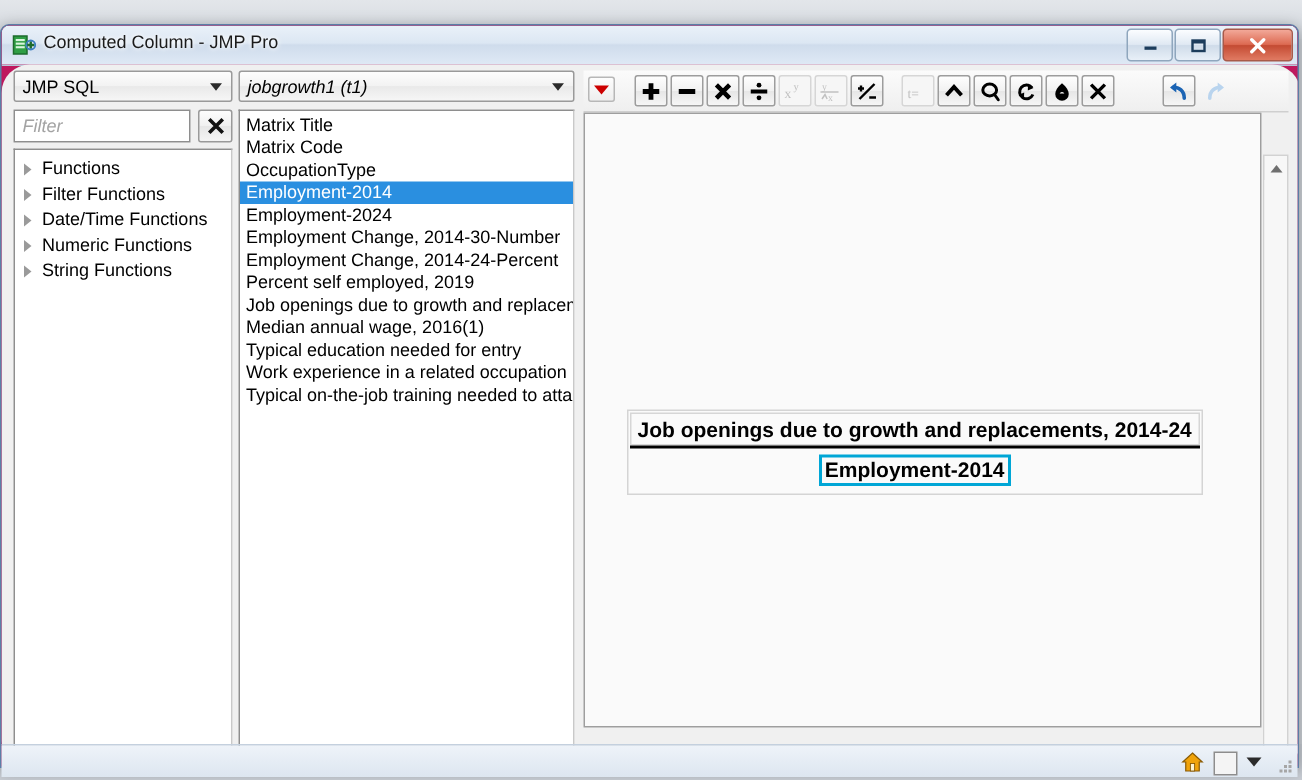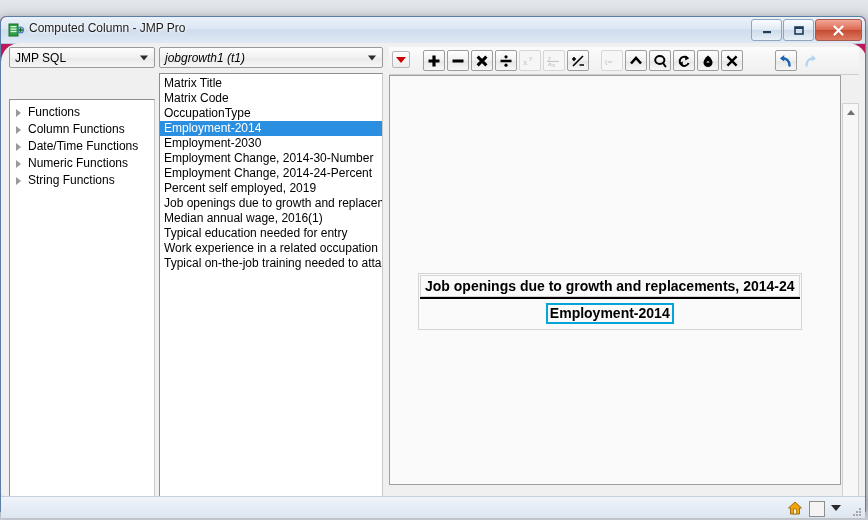--- a/index.html
+++ b/index.html
@@ -347,30 +347,38 @@
     </div>
   </div>
 
   <div class="client">
 
     <div class="combo" id="lang-combo">
       <span>JMP SQL</span>
       <span class="arrow"></span>
     </div>
 
+    <div class="filter-row">
+      <div class="filter-input">Filter</div>
+      <div class="filter-clear">
+        <svg width="14" height="14" viewBox="0 0 14 14">
+          <path d="M2.5 2.5 L11.5 11.5 M11.5 2.5 L2.5 11.5" stroke="#111" stroke-width="2.4" stroke-linecap="butt"></path>
+        </svg>
+      </div>
+    </div>
 
     <div class="panel" id="tree-pane">
       <div class="tree">
         <div class="tree-item">
           <span class="tri"></span>
           <span>Functions</span>
         </div>
         <div class="tree-item">
           <span class="tri"></span>
-          <span>Column Functions</span>
+          <span>Filter Functions</span>
         </div>
         <div class="tree-item">
           <span class="tri"></span>
           <span>Date/Time Functions</span>
         </div>
         <div class="tree-item">
           <span class="tri"></span>
           <span>Numeric Functions</span>
         </div>
         <div class="tree-item">
@@ -384,21 +392,21 @@
       <span>jobgrowth1 (t1)</span>
       <span class="arrow"></span>
     </div>
 
     <div class="panel" id="cols-pane">
       <div class="collist">
         <div class="col-item">Matrix Title</div>
         <div class="col-item">Matrix Code</div>
         <div class="col-item">OccupationType</div>
         <div class="col-item selected">Employment-2014</div>
-        <div class="col-item">Employment-2030</div>
+        <div class="col-item">Employment-2024</div>
         <div class="col-item">Employment Change, 2014-30-Number</div>
         <div class="col-item">Employment Change, 2014-24-Percent</div>
         <div class="col-item">Percent self employed, 2019</div>
         <div class="col-item">Job openings due to growth and replacements, 2014-24</div>
         <div class="col-item">Median annual wage, 2016(1)</div>
         <div class="col-item">Typical education needed for entry</div>
         <div class="col-item">Work experience in a related occupation</div>
         <div class="col-item">Typical on-the-job training needed to attain competency</div>
       </div>
     </div>

